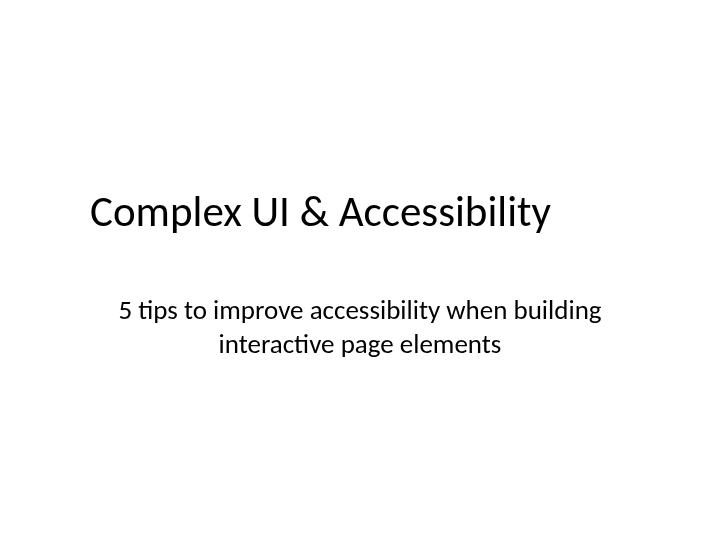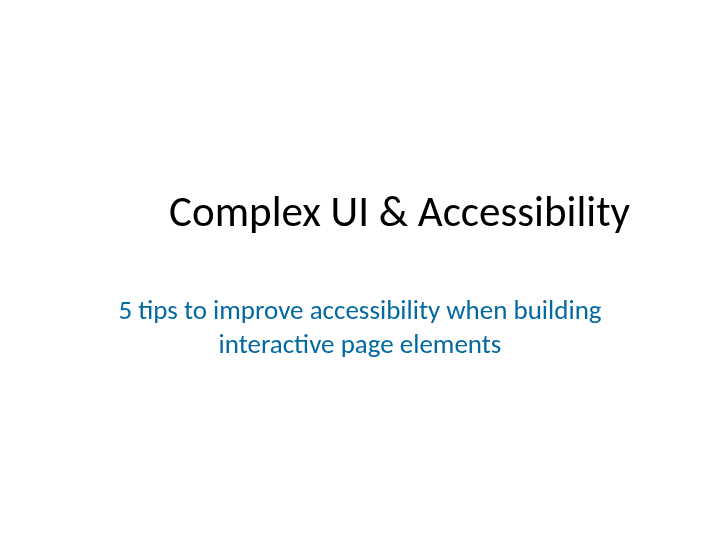--- a/index.html
+++ b/index.html
@@ -14,36 +14,36 @@
     font-family: Calibri, "Segoe UI", Arial, sans-serif;
     color: #000000;
     position: relative;
   }
   .slide {
     width: 100%;
     height: 100%;
     padding: 0 90px;
     display: flex;
     flex-direction: column;
-    align-items: flex-end;
+    align-items: flex-start;
   }
   .title {
     font-size: 43px;
     font-weight: 400;
     text-align: center;
     margin-top: 185px;
     letter-spacing: 0px;
   }
   .subtitle {
     font-size: 27px;
     font-weight: 400;
     text-align: center;
     margin-top: 55px;
     line-height: 1.25;
-    color: #0369a1;
+    color: #000000;
   }
   .author {
     font-size: 17px;
     font-weight: 400;
     text-align: center;
     margin-top: 58px;
     color: #111111;
   }
 </style>
 </head>

